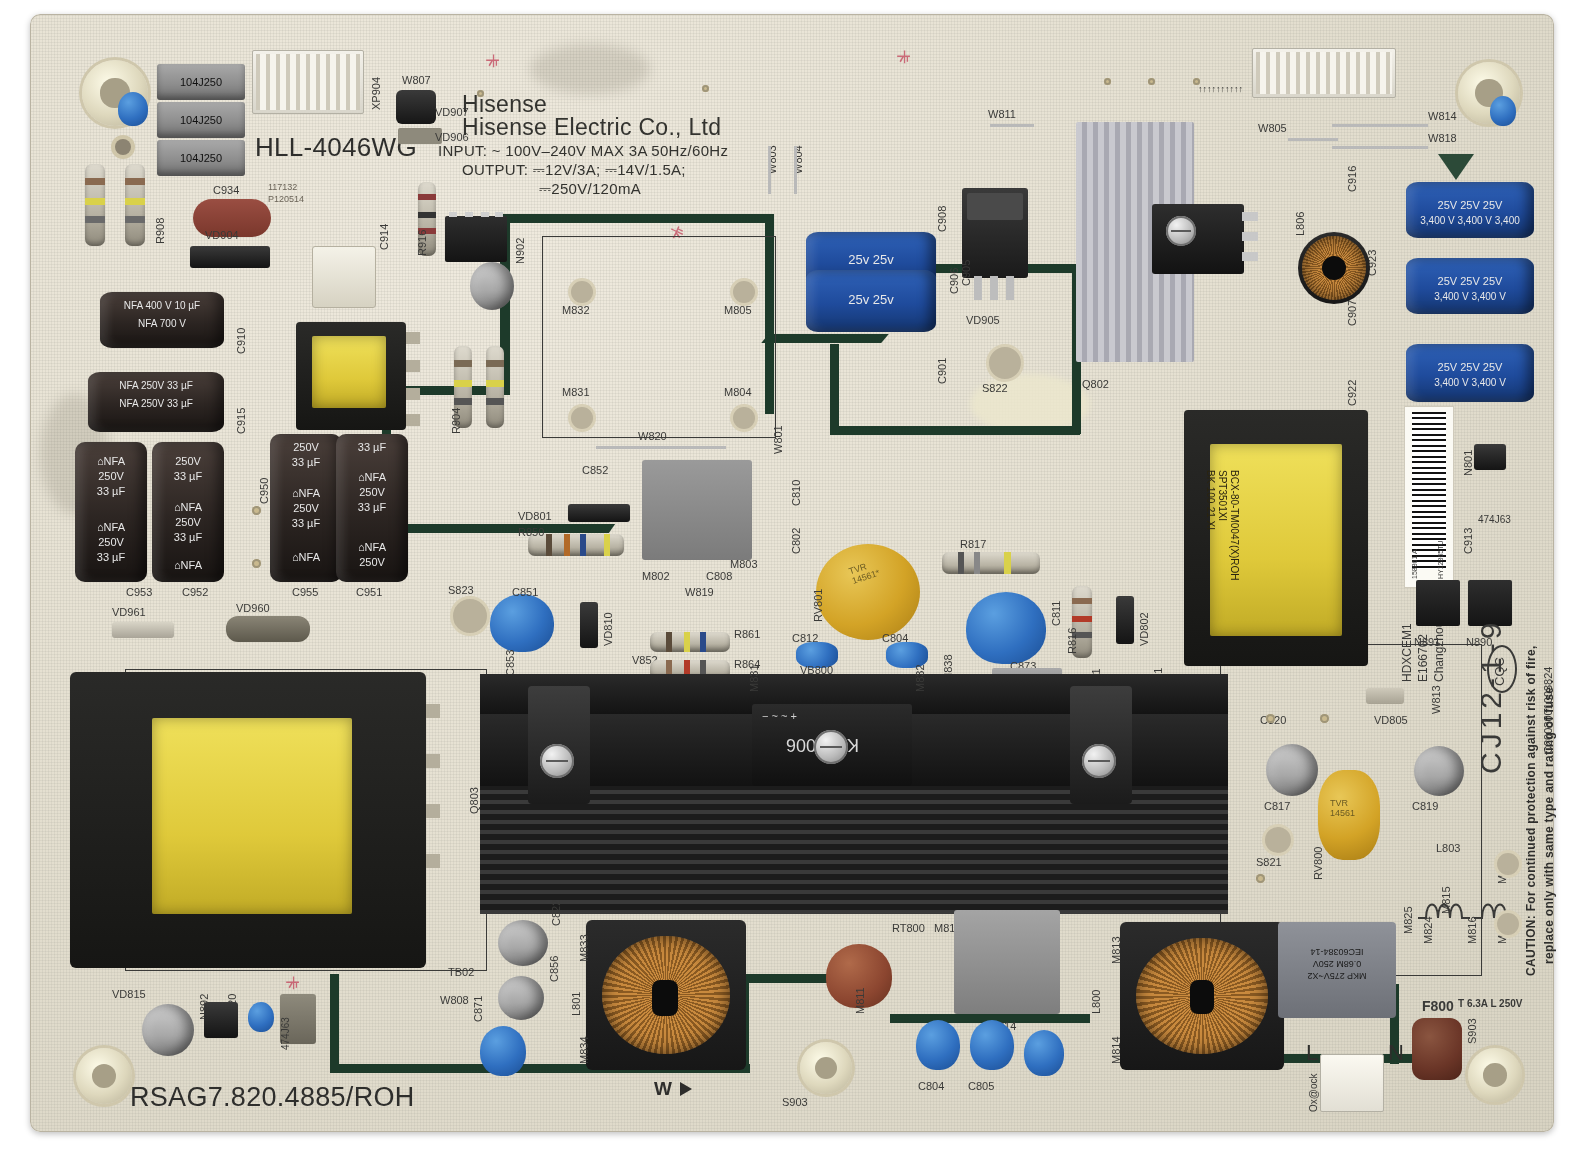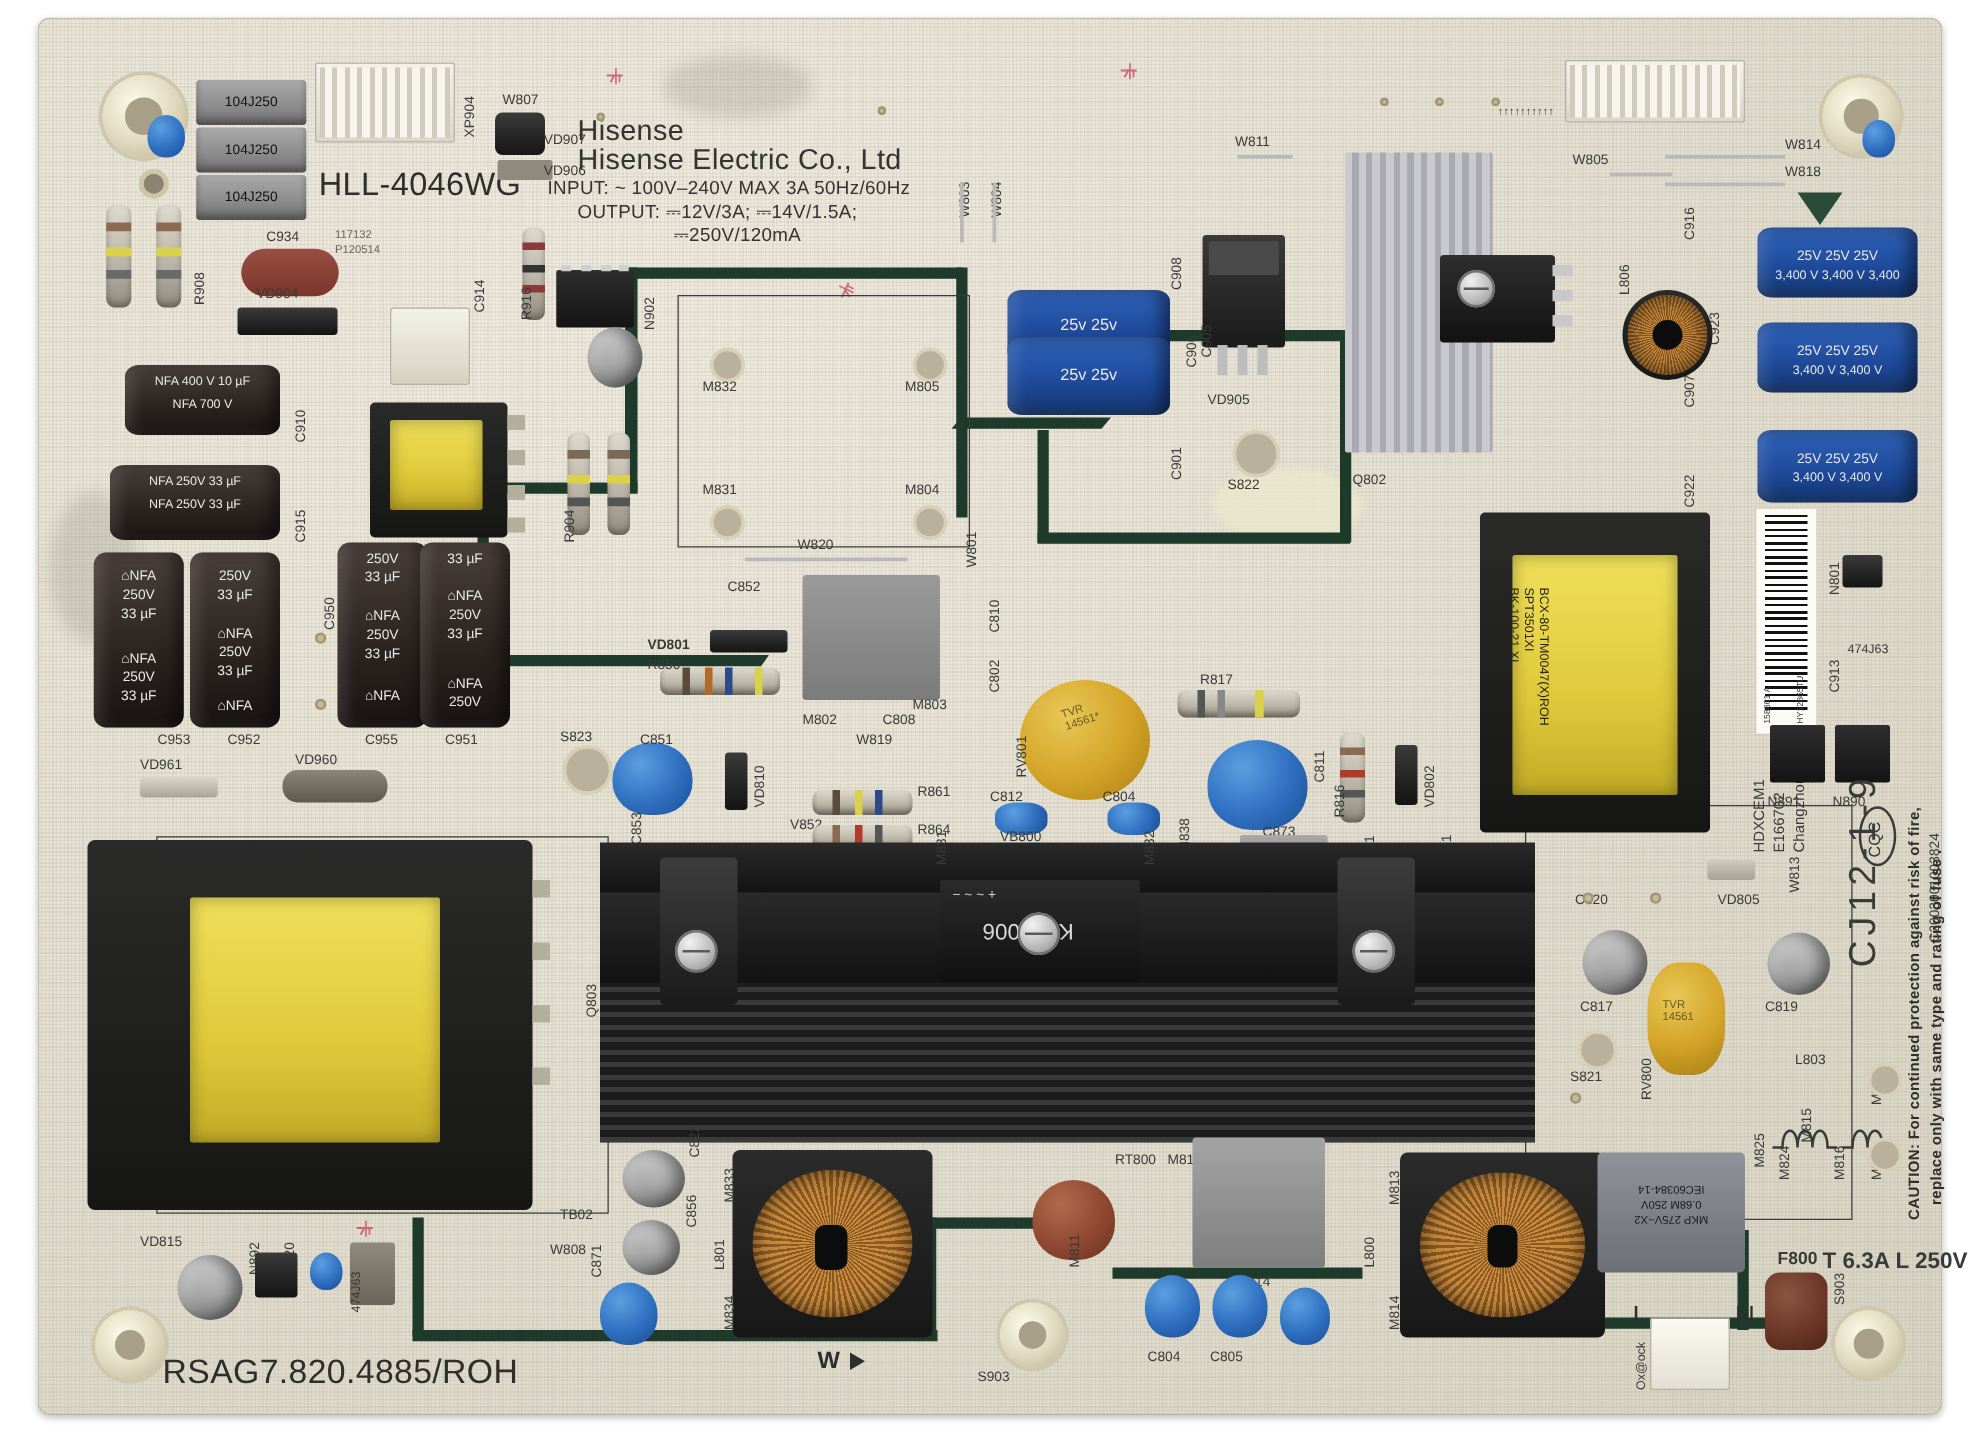--- a/index.html
+++ b/index.html
@@ -289,21 +289,21 @@
     <div class="silk v" style="left:742px;top:440px;">W801</div>
 
     <div style="position:absolute;left:612px;top:446px;width:110px;height:100px;background:linear-gradient(180deg,#9a9a9a,#7b7b7b);border-radius:3px;"></div>
     <div class="silk" style="left:552px;top:450px;">C852</div>
     <div class="silk" style="left:676px;top:556px;">C808</div>
     <div class="silk" style="left:612px;top:556px;">M802</div>
     <div class="silk" style="left:700px;top:544px;">M803</div>
     <div class="silk" style="left:655px;top:572px;">W819</div>
 
     <div style="position:absolute;left:538px;top:490px;width:62px;height:18px;background:linear-gradient(180deg,#3a3a3a,#141414);border-radius:3px;"></div>
-    <div class="silk" style="left:488px;top:496px;font-weight:bold;">VD801</div>
+    <div class="silk" style="left:488px;top:496px;">VD801</div>
     <div class="res" style="left:498px;top:520px;width:96px;height:22px;">
       <div class="band" style="left:18px;top:0;width:6px;background:#5a4b3a;"></div>
       <div class="band" style="left:36px;top:0;width:6px;background:#b26a28;"></div>
       <div class="band" style="left:52px;top:0;width:6px;background:#2a4a8a;"></div>
       <div class="band" style="left:76px;top:0;width:6px;background:#d9d14a;"></div>
     </div>
     <div class="silk" style="left:488px;top:512px;">R850</div>
 
     <div class="mhole" style="left:420px;top:582px;width:34px;height:34px;"></div>
     <div class="silk" style="left:418px;top:570px;">S823</div>
@@ -601,21 +601,21 @@
 
     <div style="position:absolute;left:1248px;top:908px;width:118px;height:96px;background:linear-gradient(180deg,#8f9299,#6d7077);border-radius:4px;">
       <div style="position:absolute;left:6px;top:24px;transform:rotate(180deg);font-size:9px;color:#1b1b1b;line-height:12px;width:106px;text-align:center;">
         <span>MKP 275V~X2</span><br>
         <span>0.68M 250V</span><br>
         <span>IEC60384-14</span>
       </div>
     </div>
 
     <div class="silk" style="left:1392px;top:984px;font-size:14px;font-weight:bold;">F800</div>
-    <div class="silk" style="left:1428px;top:984px;font-size:18px;font-weight:bold;">T 6.3A L 250V</div>
+    <div class="silk" style="left:1428px;top:984px;font-size:10px;font-weight:bold;">T 6.3A L 250V</div>
     <div style="position:absolute;left:1382px;top:1004px;width:50px;height:62px;background:radial-gradient(circle at 35% 30%,#8a5540,#6a3527 60%,#4d2419);border-radius:12px;"></div>
 
     <div class="lbl" style="left:1276px;top:1026px;font-size:22px;color:#2e2e2c;">L</div>
     <div class="lbl" style="left:1358px;top:1026px;font-size:22px;color:#2e2e2c;">N</div>
     <div class="conn" style="left:1290px;top:1040px;width:62px;height:56px;background:linear-gradient(180deg,#fbf9f1,#e2dfd4);"></div>
     <div class="silk v" style="left:1278px;top:1098px;font-size:10px;">Ox@ock</div>
 
     <div class="ring" style="left:1438px;top:1034px;width:54px;height:54px;">
         <div class="in"></div>
       </div>

